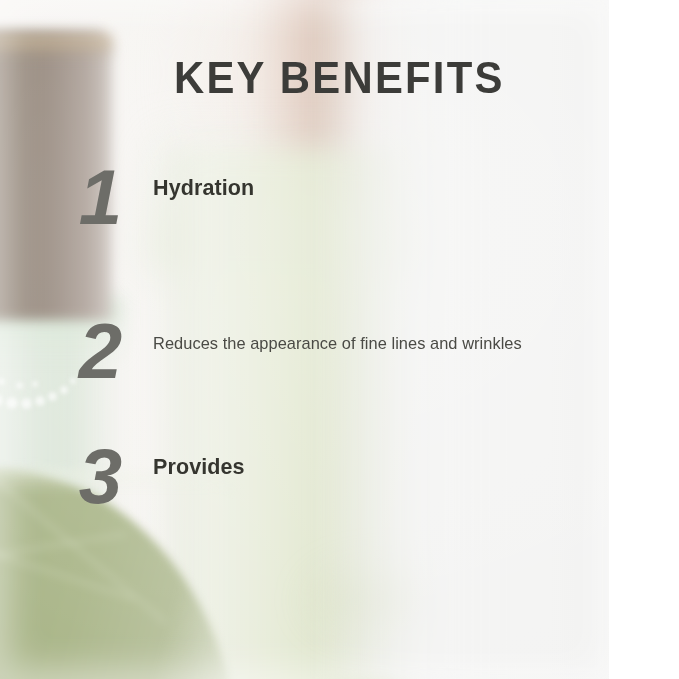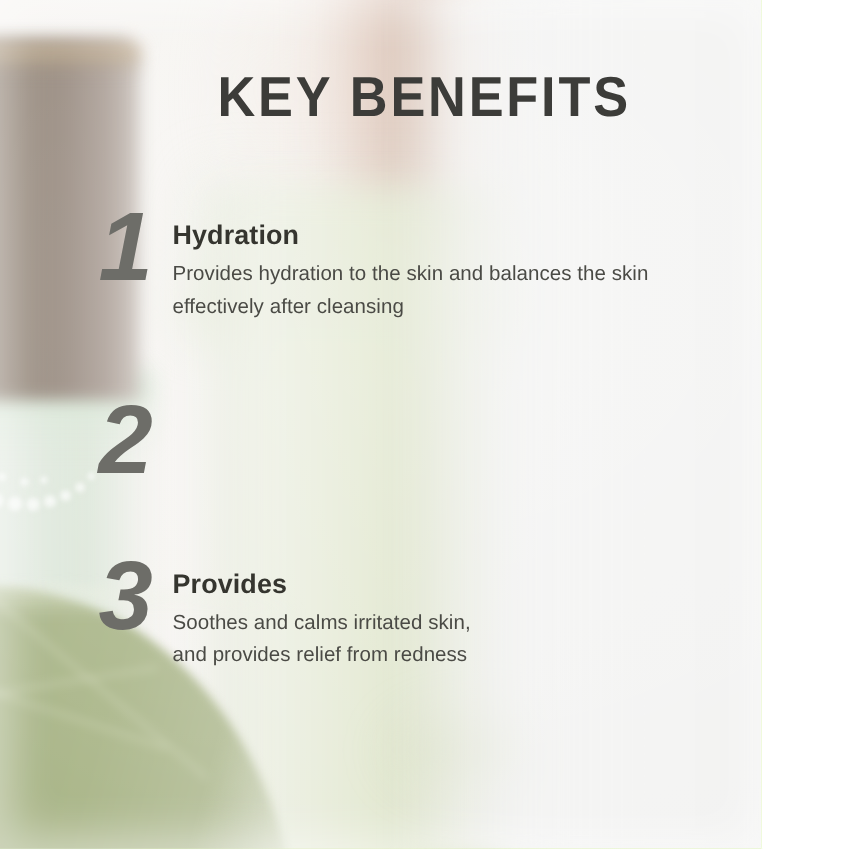--- a/index.html
+++ b/index.html
@@ -291,21 +291,21 @@
     font-size: 78px;
     font-weight: 700;
     font-style: italic;
     color: #6d6d68;
     line-height: 1;
     letter-spacing: -1px;
   }
 
   .benefit-body {
     position: absolute;
-    left: 138px;
+    left: 153px;
     top: 0;
     width: 500px;
   }
   .benefit-heading {
     font-size: 21.5px;
     font-weight: 700;
     color: #35352f;
     letter-spacing: 0.1px;
     line-height: 1.15;
     margin: 0 0 5px 0;
@@ -368,34 +368,31 @@
   </div>
 
   <div class="content">
 
     <div class="page-title">KEY BENEFITS</div>
 
     <div class="benefit b1">
       <div class="benefit-number">1</div>
       <div class="benefit-body">
         <p class="benefit-heading">Hydration</p>
-        <p class="benefit-desc">Provides hydration to the skin and balances the skin
-effectively after cleansing</p>
       </div>
     </div>
 
     <div class="benefit b2">
       <div class="benefit-number">2</div>
       <div class="benefit-body">
+        <p class="benefit-desc">Reduces the appearance of fine lines and wrinkles</p>
       </div>
     </div>
 
     <div class="benefit b3">
       <div class="benefit-number">3</div>
       <div class="benefit-body">
         <p class="benefit-heading">Provides</p>
-        <p class="benefit-desc">Soothes and calms irritated skin,
-and provides relief from redness</p>
       </div>
     </div>
 
   </div>
 </div>
 
 </body></html>

